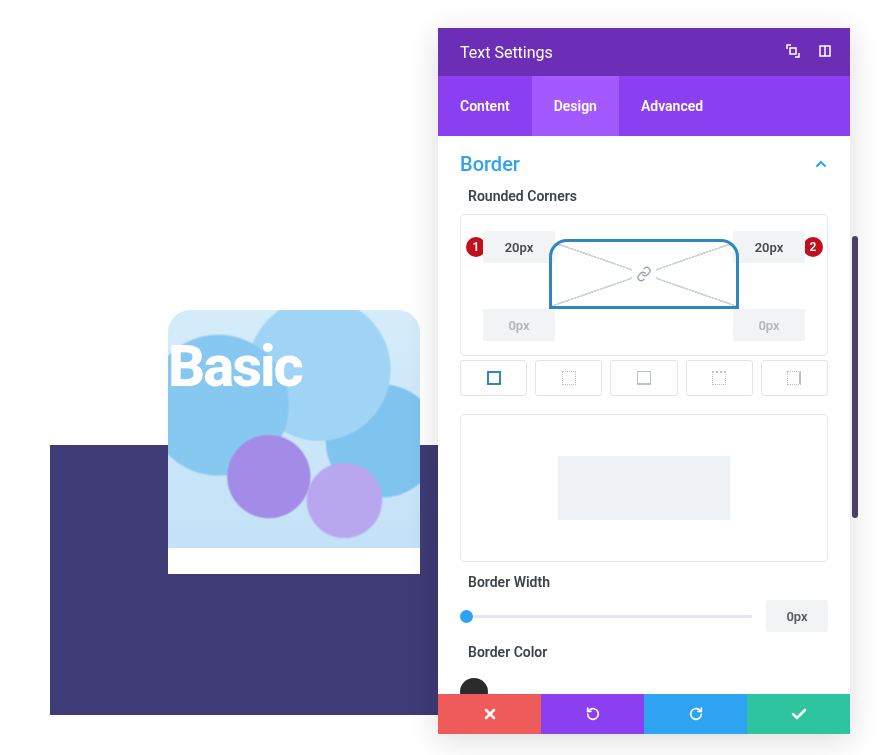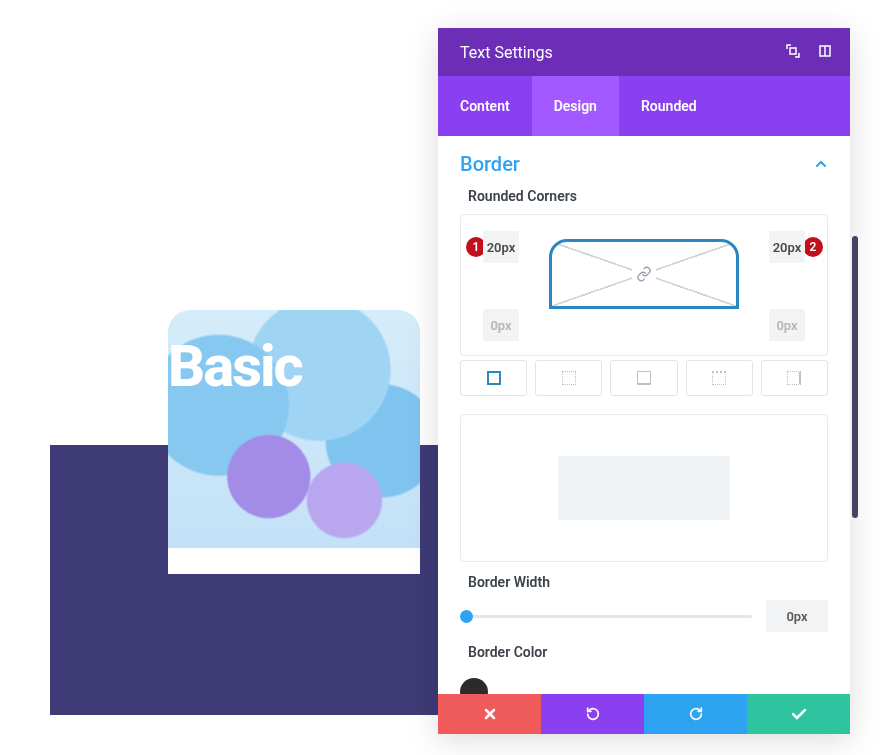--- a/index.html
+++ b/index.html
@@ -120,21 +120,21 @@
 .corners-box {
   border: 1px solid #e6e8eb;
   border-radius: 4px;
   padding: 20px 26px 20px 26px;
   position: relative;
   height: 142px;
   margin-bottom: 4px;
 }
 .corner-input {
   position: absolute;
-  width: 36px;
+  width: 72px;
   height: 32px;
   background: #f1f3f5;
   display: flex;
   align-items: center;
   justify-content: center;
   font-size: 13px;
   font-weight: 600;
   color: #4a4a4a;
   border-radius: 2px;
 }
@@ -316,21 +316,21 @@
             <rect x="2" y="2" width="10" height="10"></rect>
             <line x1="7" y1="2" x2="7" y2="12"></line>
           </svg>
       </span>
     </div>
   </div>
 
   <div class="tabs">
     <div class="tab">Content</div>
     <div class="tab active">Design</div>
-    <div class="tab">Rounded</div>
+    <div class="tab">Advanced</div>
   </div>
 
   <div class="section-body">
     <div class="section-title-row">
       <div class="section-title">Border</div>
       <div class="chev">
         <svg width="12" height="8" viewBox="0 0 12 8" fill="none" stroke="#2ea3f2" stroke-width="2" stroke-linecap="round">
             <path d="M2 6l4-4 4 4"></path>
           </svg>
       </div>

